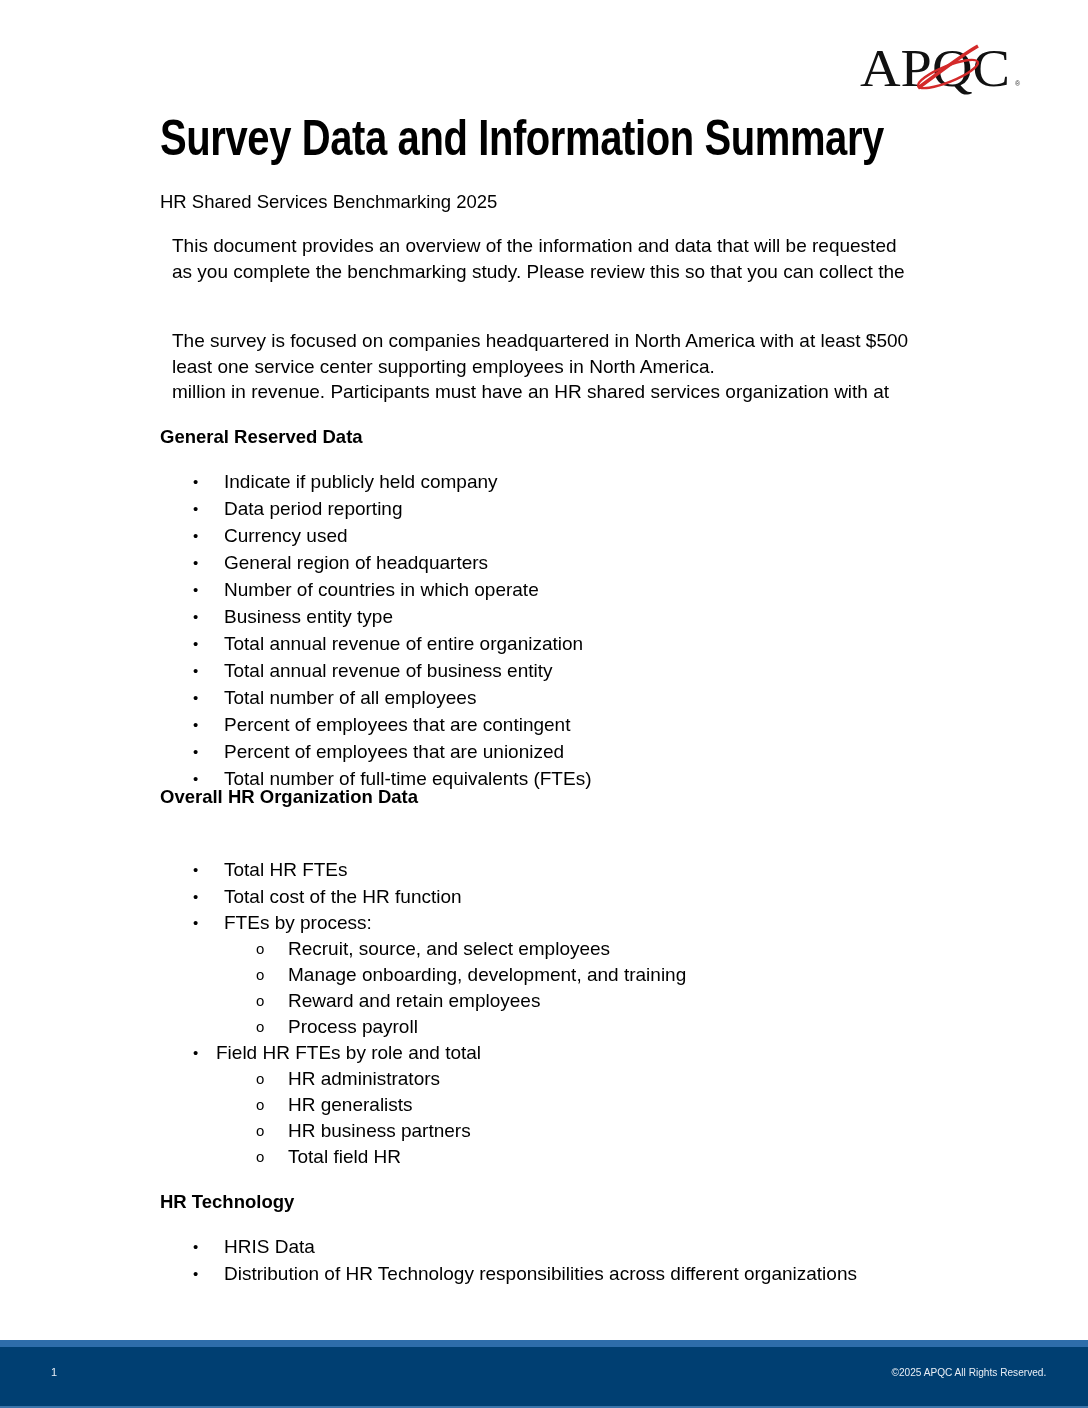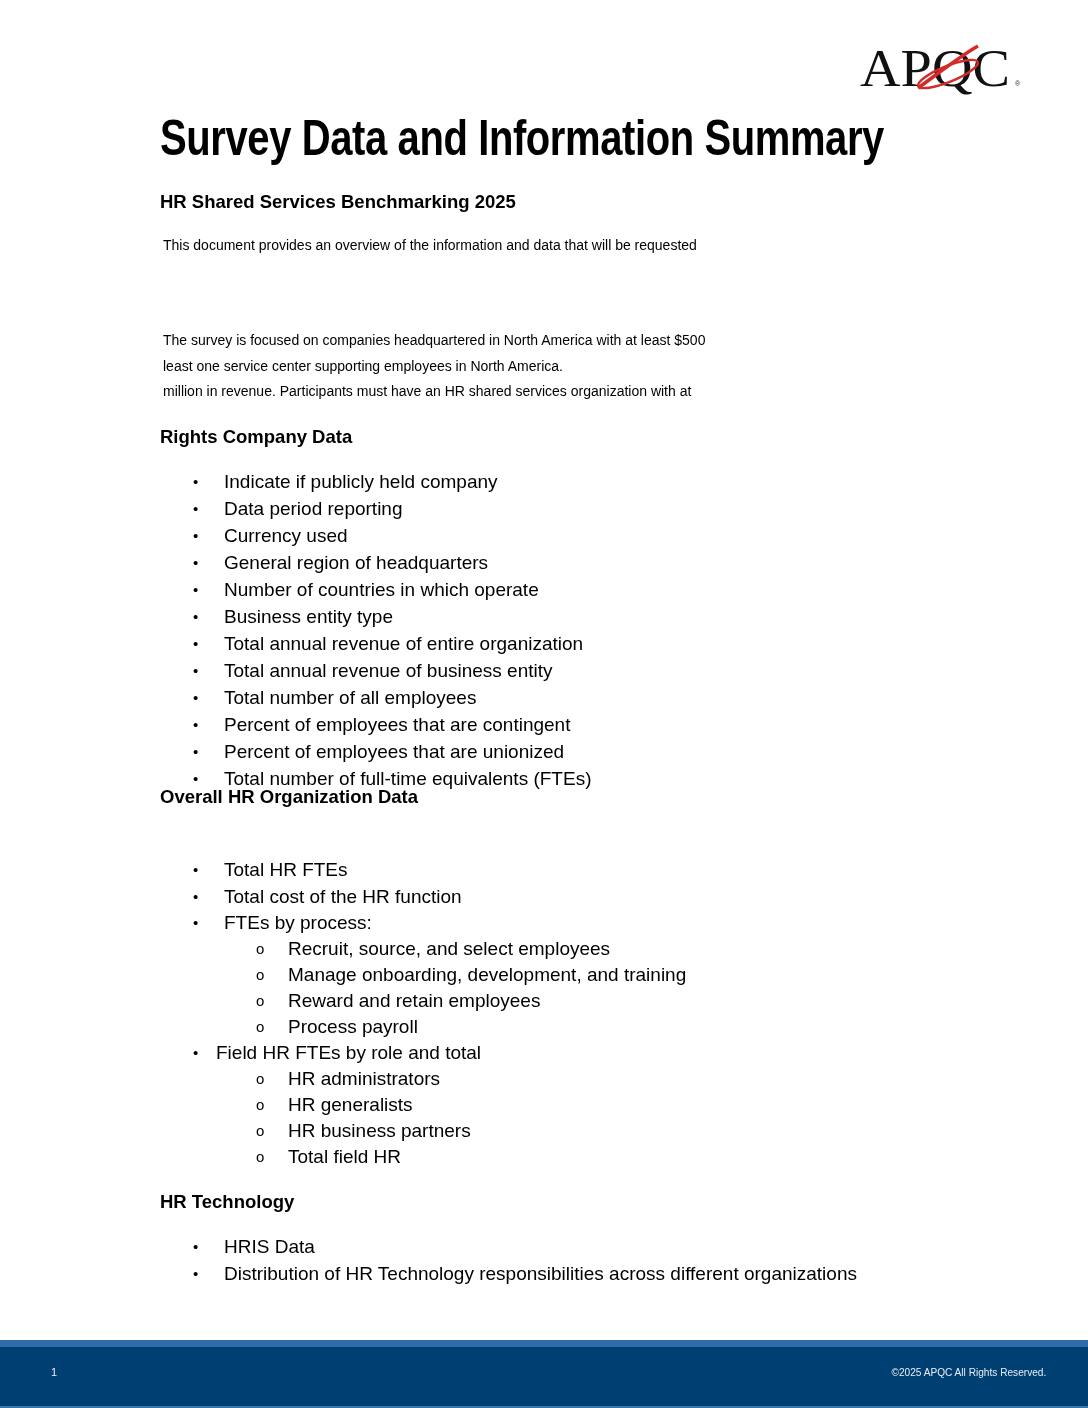--- a/index.html
+++ b/index.html
@@ -13,25 +13,25 @@
   }
   .logo svg { display: block; }
   .title {
     position: absolute; left: 160px; top: 108px;
     font-family: "Liberation Sans", sans-serif; font-weight: bold;
     font-size: 50px; line-height: 60px; letter-spacing: -0.5px;
     transform: scaleX(0.80); transform-origin: left top; white-space: nowrap;
   }
   .subtitle {
     position: absolute; left: 160px; top: 190px;
-    font-weight: bold; font-size: 18.5px; line-height: 24px; white-space: nowrap;
+    font-weight: normal; font-size: 18.5px; line-height: 24px; white-space: nowrap;
   }
   .para {
-    position: absolute; left: 163px; width: 800px;
-    font-size: 14px; line-height: 25.7px;
+    position: absolute; left: 172px; width: 800px;
+    font-size: 19px; line-height: 25.7px;
   }
   .para span { display: block; white-space: nowrap; }
   .section-heading {
     position: absolute; left: 160px;
     font-weight: bold; font-size: 18.5px; line-height: 24px; white-space: nowrap;
   }
   .list {
     position: absolute; left: 160px; margin: 0; padding: 0; list-style: none;
   }
   .li {
@@ -69,28 +69,29 @@
     <ellipse cx="88" cy="36" rx="32" ry="8" transform="rotate(-22 88 36)" stroke="#d42a2a" stroke-width="2.5" fill="none"></ellipse>
     <text x="155" y="48" font-family="Liberation Sans, sans-serif" font-size="7" fill="#333">®</text>
   </svg>
 </div>
 
 <div class="title">Survey Data and Information Summary</div>
 <div class="subtitle">HR Shared Services Benchmarking 2025</div>
 
 <div class="para" style="top:233px;">
   <span>This document provides an overview of the information and data that will be requested</span>
+  <span>as you complete the benchmarking study. Please review this so that you can collect the</span>
 </div>
 <div class="para" style="top:328px;">
   <span>The survey is focused on companies headquartered in North America with at least $500</span>
   <span>least one service center supporting employees in North America.</span>
   <span>million in revenue. Participants must have an HR shared services organization with at</span>
 </div>
 
-<div class="section-heading" style="top:425px;">Rights Company Data</div>
+<div class="section-heading" style="top:425px;">General Reserved Data</div>
 <ul class="list" style="top:468px;">
   <li class="li">
       <span class="bullet">•</span>
       <span class="text">Indicate if publicly held company</span>
     </li>
   <li class="li">
       <span class="bullet">•</span>
       <span class="text">Data period reporting</span>
     </li>
   <li class="li">

